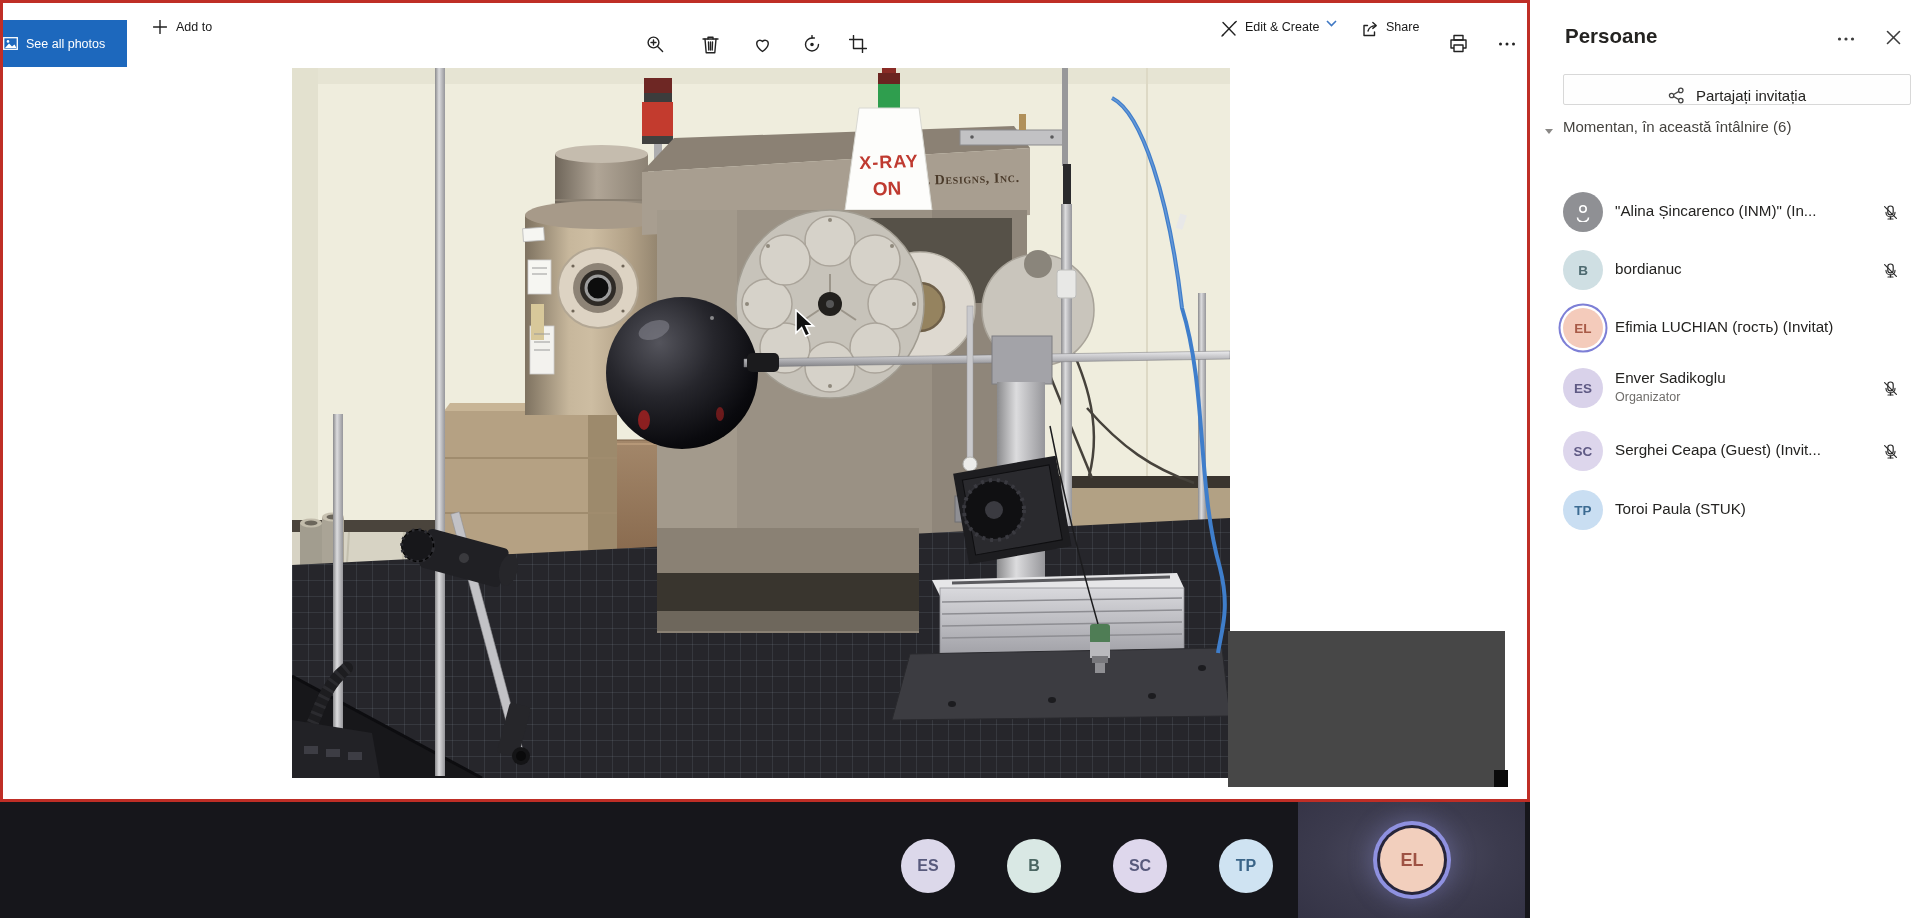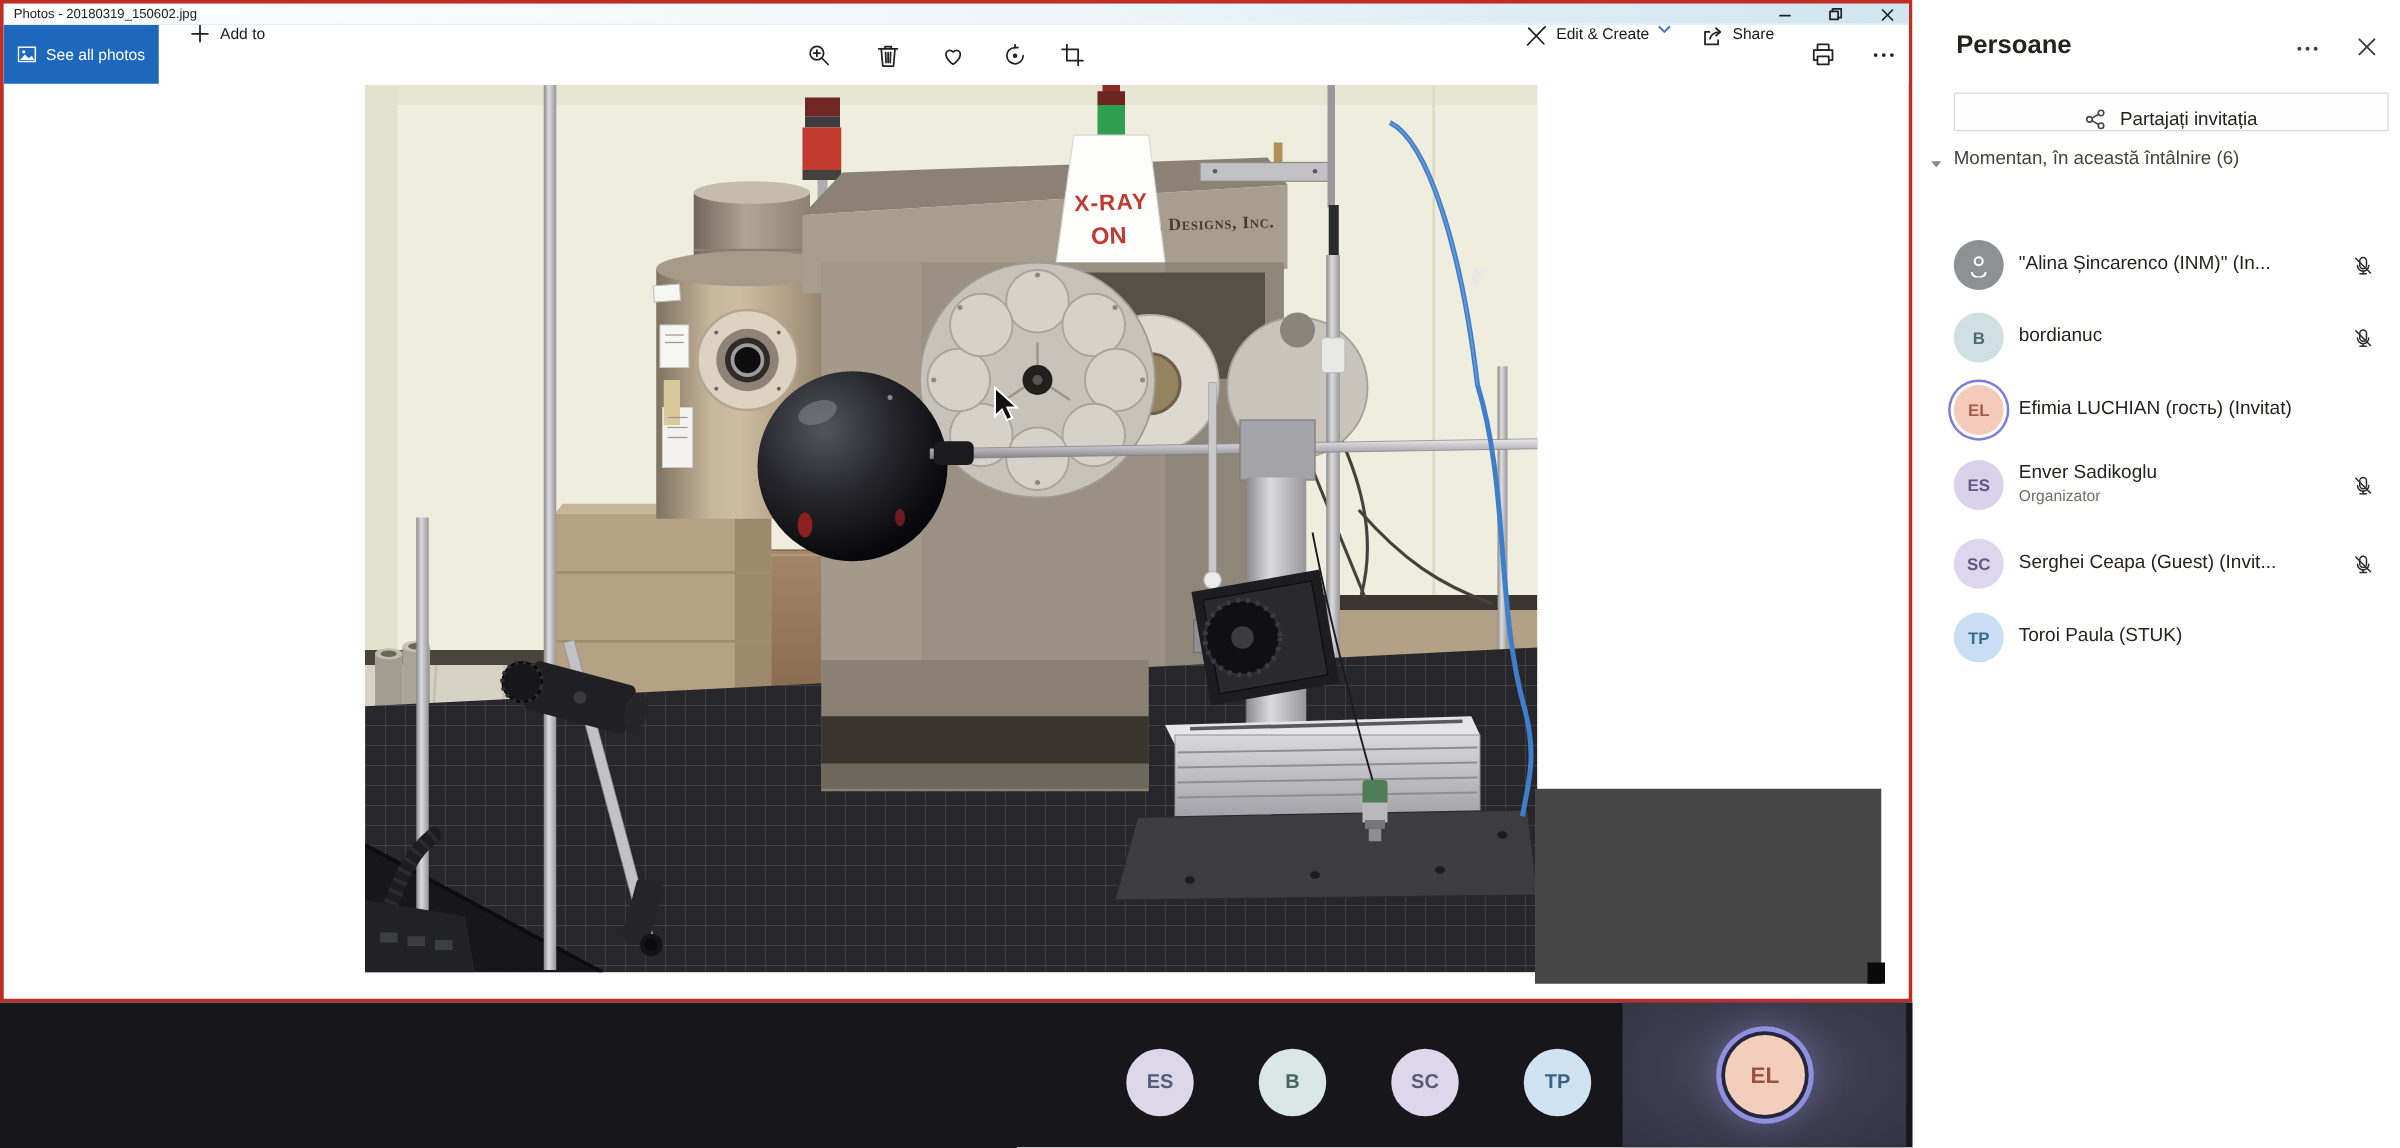--- a/index.html
+++ b/index.html
@@ -10,21 +10,21 @@
   
   .shared { left:0; top:0; width:1530px; height:802px; border:3px solid #bf2e26; background:#fff; z-index:5; }
   .titlebar { position:absolute; left:0; top:0; width:100%; height:17px;
     background:linear-gradient(90deg,#fdfdfd 0%,#eef6fa 55%,#cfe5f0 100%);
     font-size:10.5px; color:#1b1b1b; line-height:17px; padding-left:8px; border-bottom:1px solid #e9eef1; }
   .wincontrols { position:absolute; right:12px; top:0; height:17px; display:flex; gap:30px; align-items:center; }
   .winbtn { width:11px; height:11px; display:flex; align-items:center; justify-content:center; cursor:default; }
 
   .commandbar { position:absolute; left:0; top:17px; width:100%; height:47px; background:#fff; }
   .seeall { position:absolute; left:0; top:0; width:124px; height:47px; background:#1d68bd; color:#fff;
-    display:flex; align-items:center; justify-content:center; gap:8px; font-size:12.5px; }
+    display:flex; align-items:center; justify-content:flex-start; gap:8px; font-size:12.5px; }
   .addto { position:absolute; left:140px; top:0; height:47px; display:flex; align-items:flex-start; gap:9px; font-size:12.5px; color:#191919; padding:0 10px; }
   .icobtn { position:absolute; top:12px; width:24px; height:24px; display:flex; align-items:center; justify-content:center; }
   .rightgrp { position:absolute; top:0; height:47px; display:flex; align-items:flex-start; gap:7px; font-size:12.5px; color:#191919; }
 
   
   .photo { left:289px; top:65px; width:938px; height:710px; overflow:hidden; background:#efeddd; }
   .photo svg { display:block; }
 
   
   .overlay-gray { left:1225px; top:628px; width:277px; height:156px; z-index:40; }
@@ -61,42 +61,20 @@
   .pmic { position:absolute; left:352px; top:21px; width:17px; height:17px; }
   svg.lineico { stroke:#222; stroke-width:1.4; fill:none; stroke-linecap:round; stroke-linejoin:round; }
 </style>
 </head>
 <body>
 
 <div id="app">
 
   <div class="abs shared">
 
-    <div class="titlebar">
-      <span>Photos - 20180319_150602.jpg</span>
-      <div class="wincontrols">
-        <div class="winbtn">
-          <svg width="10" height="10" class="lineico">
-              <line x1="1" y1="5.5" x2="9" y2="5.5"></line>
-            </svg>
-        </div>
-        <div class="winbtn">
-          <svg width="11" height="11" class="lineico">
-              <rect x="1" y="3" width="6.5" height="6.5"></rect>
-              <polyline points="3,3 3,1 10,1 10,8 7.5,8"></polyline>
-            </svg>
-        </div>
-        <div class="winbtn">
-          <svg width="10" height="10" class="lineico">
-              <line x1="1" y1="1" x2="9" y2="9"></line>
-              <line x1="9" y1="1" x2="1" y2="9"></line>
-            </svg>
-        </div>
-      </div>
-    </div>
 
     <div class="commandbar">
       <div class="seeall">
         <svg width="15" height="13" viewBox="0 0 15 13">
           <rect x="0.7" y="0.7" width="13.6" height="11.6" fill="none" stroke="#fff" stroke-width="1.3"></rect>
           <circle cx="5" cy="4.4" r="1.3" fill="#fff"></circle>
           <path d="M2 11 L6 6.5 L9 9.5 L11.5 7.5 L13.5 11 Z" fill="#fff"></path>
         </svg>
         <span>See all photos</span>
       </div>

